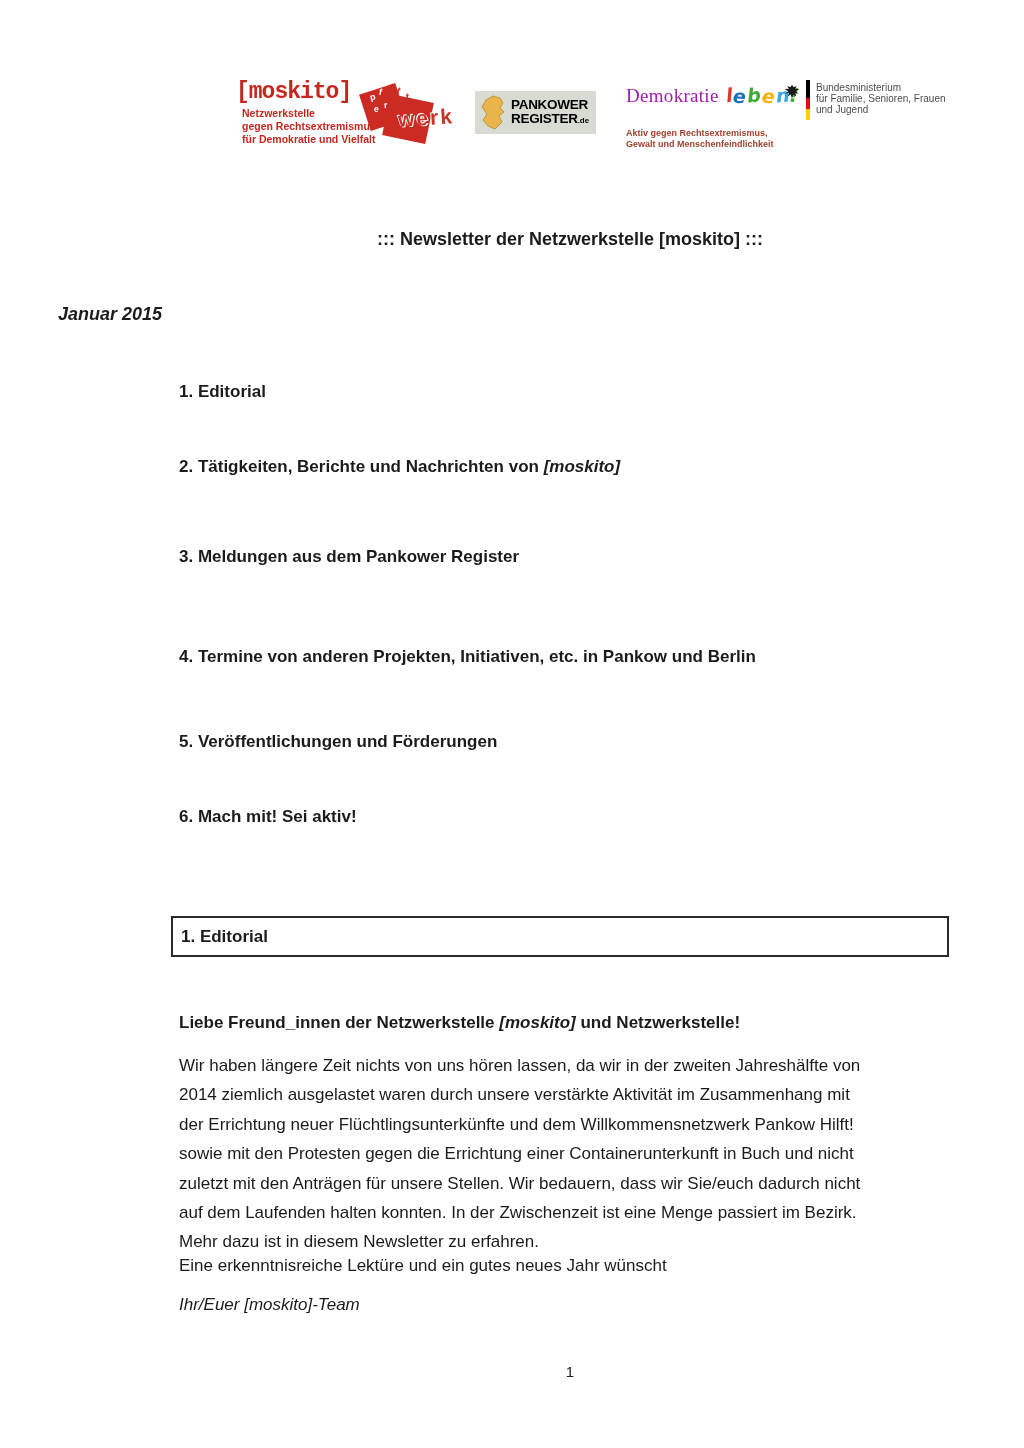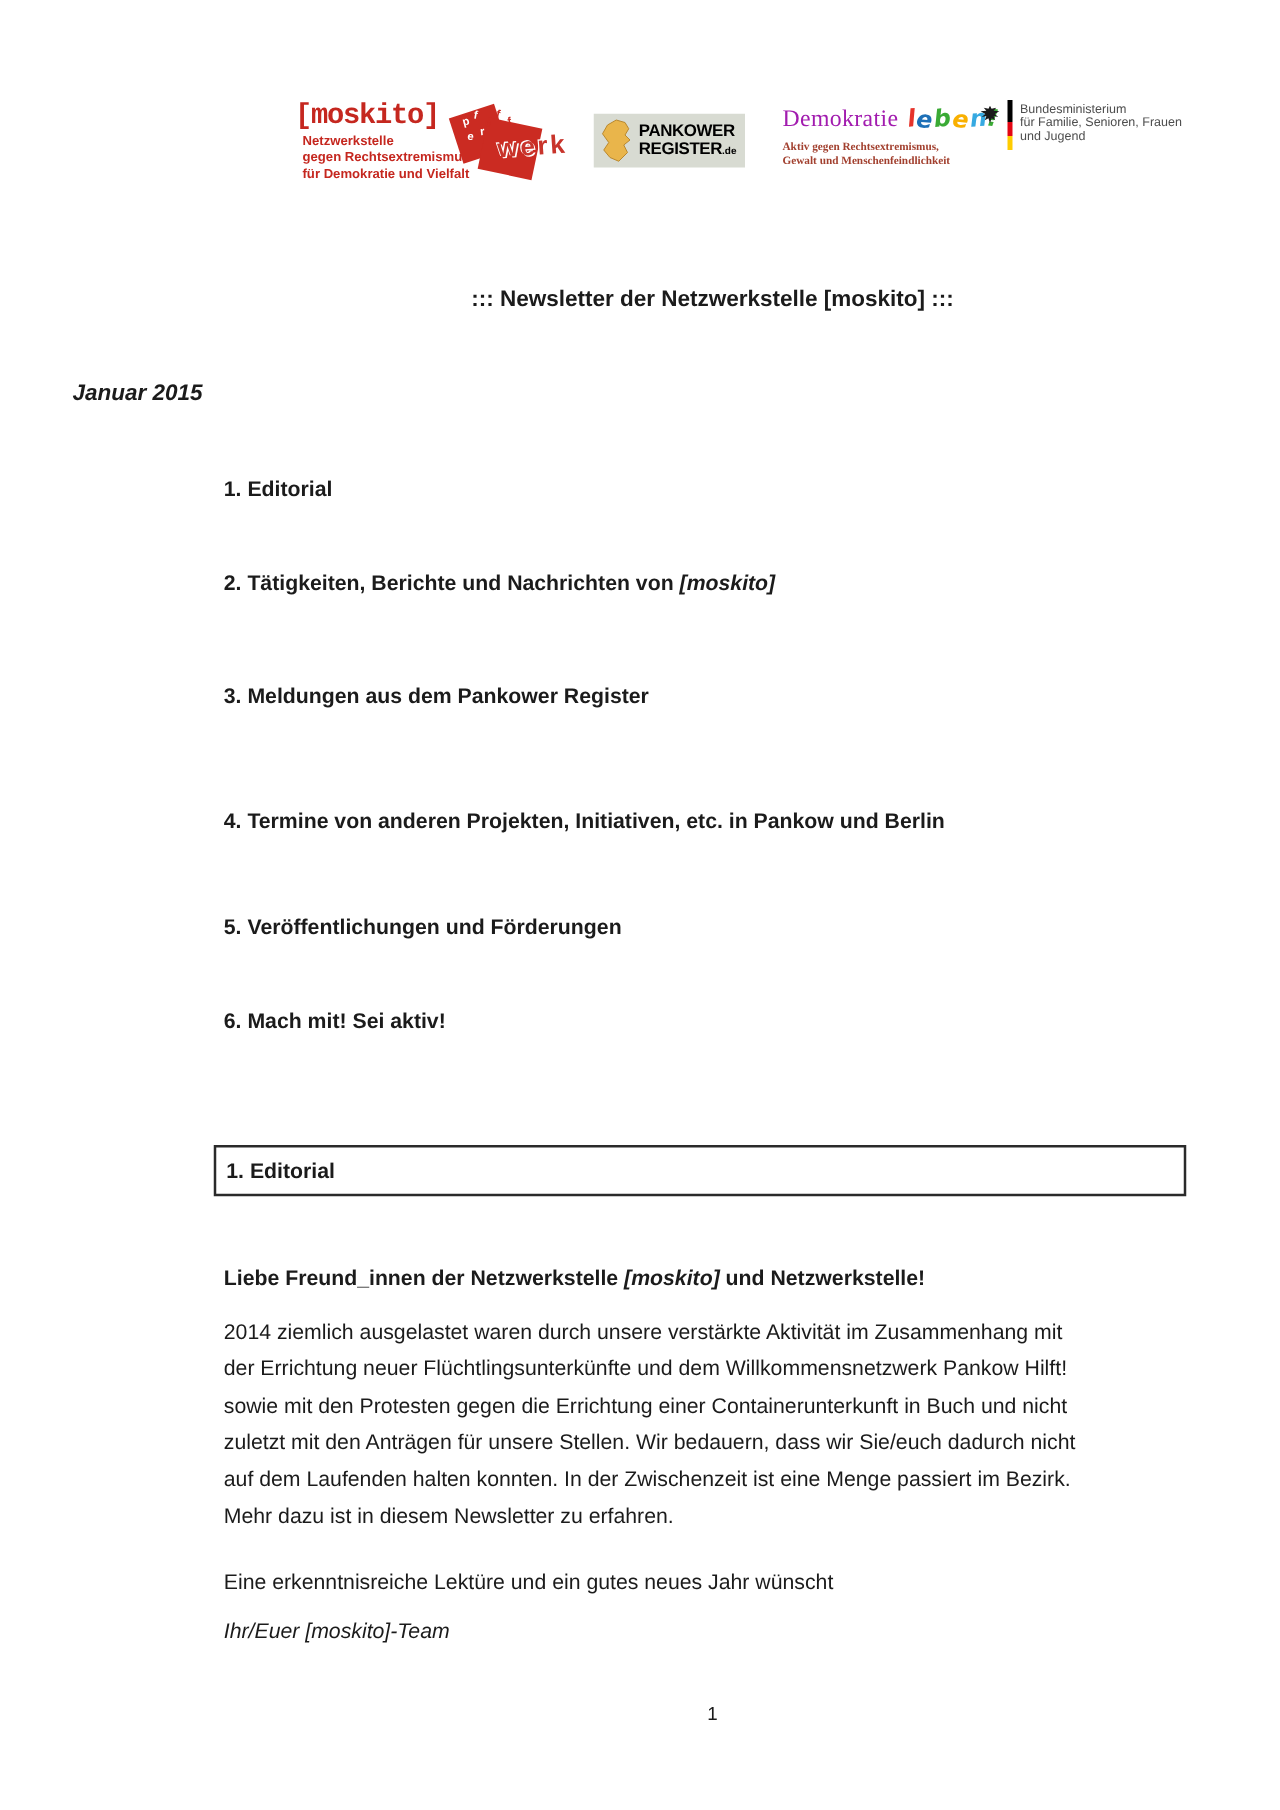--- a/index.html
+++ b/index.html
@@ -50,21 +50,21 @@
   .dl-row { display:flex; align-items:baseline; }
   .dl-word1 { font-family:"Liberation Serif", serif; font-size:19px; color:#a21caf; letter-spacing:0.3px; }
   .dl-word2 { margin-left:7px; font-family:"DejaVu Sans", sans-serif; font-weight:bold; font-style:italic; font-size:19px; letter-spacing:1px; }
   .dl-word2 span { display:inline-block; }
   .dl-ch0 { transform:rotate(-6deg); }
   .dl-ch1 { transform:translateY(1px) rotate(4deg); }
   .dl-ch2 { transform:rotate(-5deg); }
   .dl-ch3 { transform:translateY(1px) rotate(6deg); }
   .dl-ch4 { transform:rotate(-4deg); }
   .dl-ch5 { transform:rotate(8deg); }
-  .dl-tagline { margin-top:5px; font-size:9px; font-weight:bold; line-height:11px; color:#a2402f;font-family:Liberation Serif, serif; }
+  .dl-tagline { margin-top:21px; font-size:9px; font-weight:bold; line-height:11px; color:#a2402f; }
 
   
   .logo-bmfsfj { position:absolute; left:724px; top:80px; display:flex; align-items:flex-start; }
   .bm-eagle { flex:0 0 auto; margin-top:2px; }
   .bm-stripe { flex:0 0 auto; width:4px; height:40px; margin:0 6px 0 4px;
     background:linear-gradient(#000000 0 45%, #e30613 45% 72%, #ffcc00 72% 100%); }
   .bm-text { font-size:10px; line-height:11px; color:#4d4d4d; padding-top:2px; }
 
   
   .doc-title { position:absolute; left:0; top:229px; width:1024px; text-align:center;
@@ -168,20 +168,21 @@
   <div class="toc-item toc-5"><span>5. Veröffentlichungen und Förderungen</span><span class="toc-italic"></span></div>
   <div class="toc-item toc-6"><span>6. Mach mit! Sei aktiv!</span><span class="toc-italic"></span></div>
 
   <div class="section-box">
     <span class="section-heading">1. Editorial</span>
   </div>
 
   <div class="salutation"><span>Liebe Freund_innen der Netzwerkstelle </span><span class="ital">[moskito]</span><span> und Netzwerkstelle!</span></div>
 
   <div class="body-block">
+    <div class="body-line">Wir haben längere Zeit nichts von uns hören lassen, da wir in der zweiten Jahreshälfte von</div>
     <div class="body-line">2014 ziemlich ausgelastet waren durch unsere verstärkte Aktivität im Zusammenhang mit</div>
     <div class="body-line">der Errichtung neuer Flüchtlingsunterkünfte und dem Willkommensnetzwerk Pankow Hilft!</div>
     <div class="body-line">sowie mit den Protesten gegen die Errichtung einer Containerunterkunft in Buch und nicht</div>
     <div class="body-line">zuletzt mit den Anträgen für unsere Stellen. Wir bedauern, dass wir Sie/euch dadurch nicht</div>
     <div class="body-line">auf dem Laufenden halten konnten. In der Zwischenzeit ist eine Menge passiert im Bezirk.</div>
     <div class="body-line">Mehr dazu ist in diesem Newsletter zu erfahren.</div>
   </div>
 
   <div class="closing">Eine erkenntnisreiche Lektüre und ein gutes neues Jahr wünscht</div>
   <div class="signature">Ihr/Euer [moskito]-Team</div>

